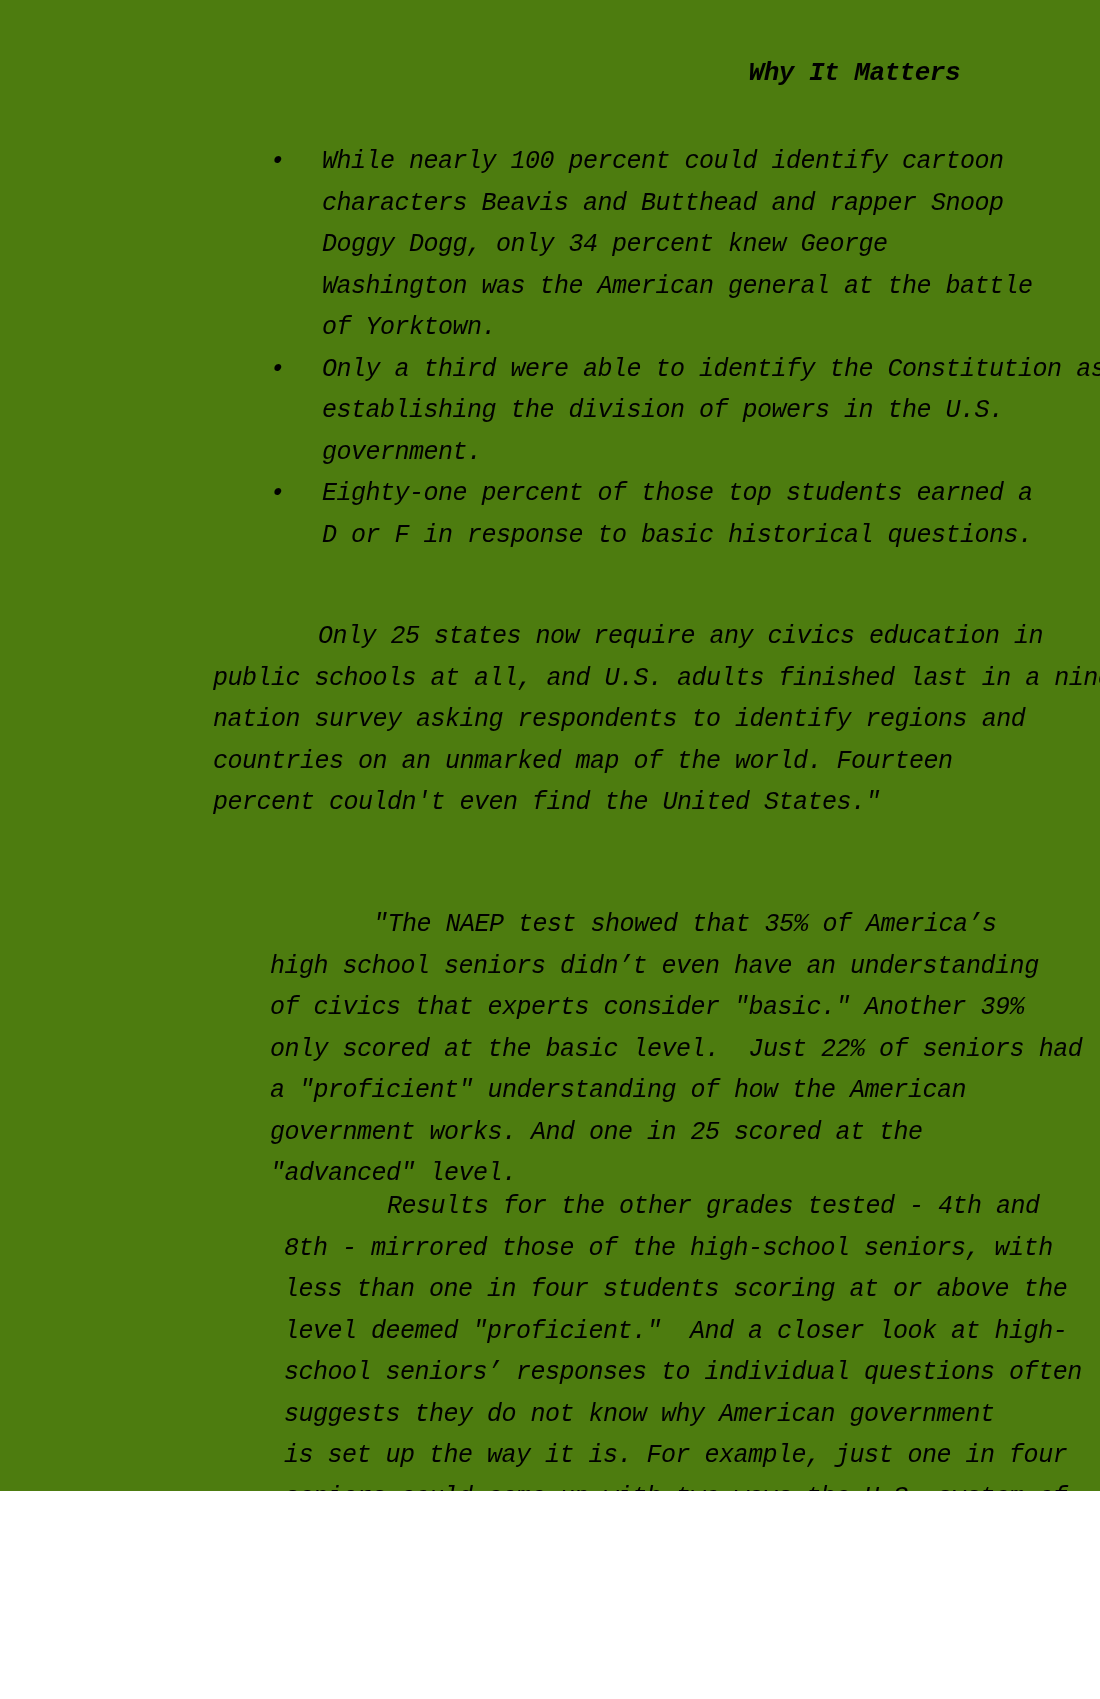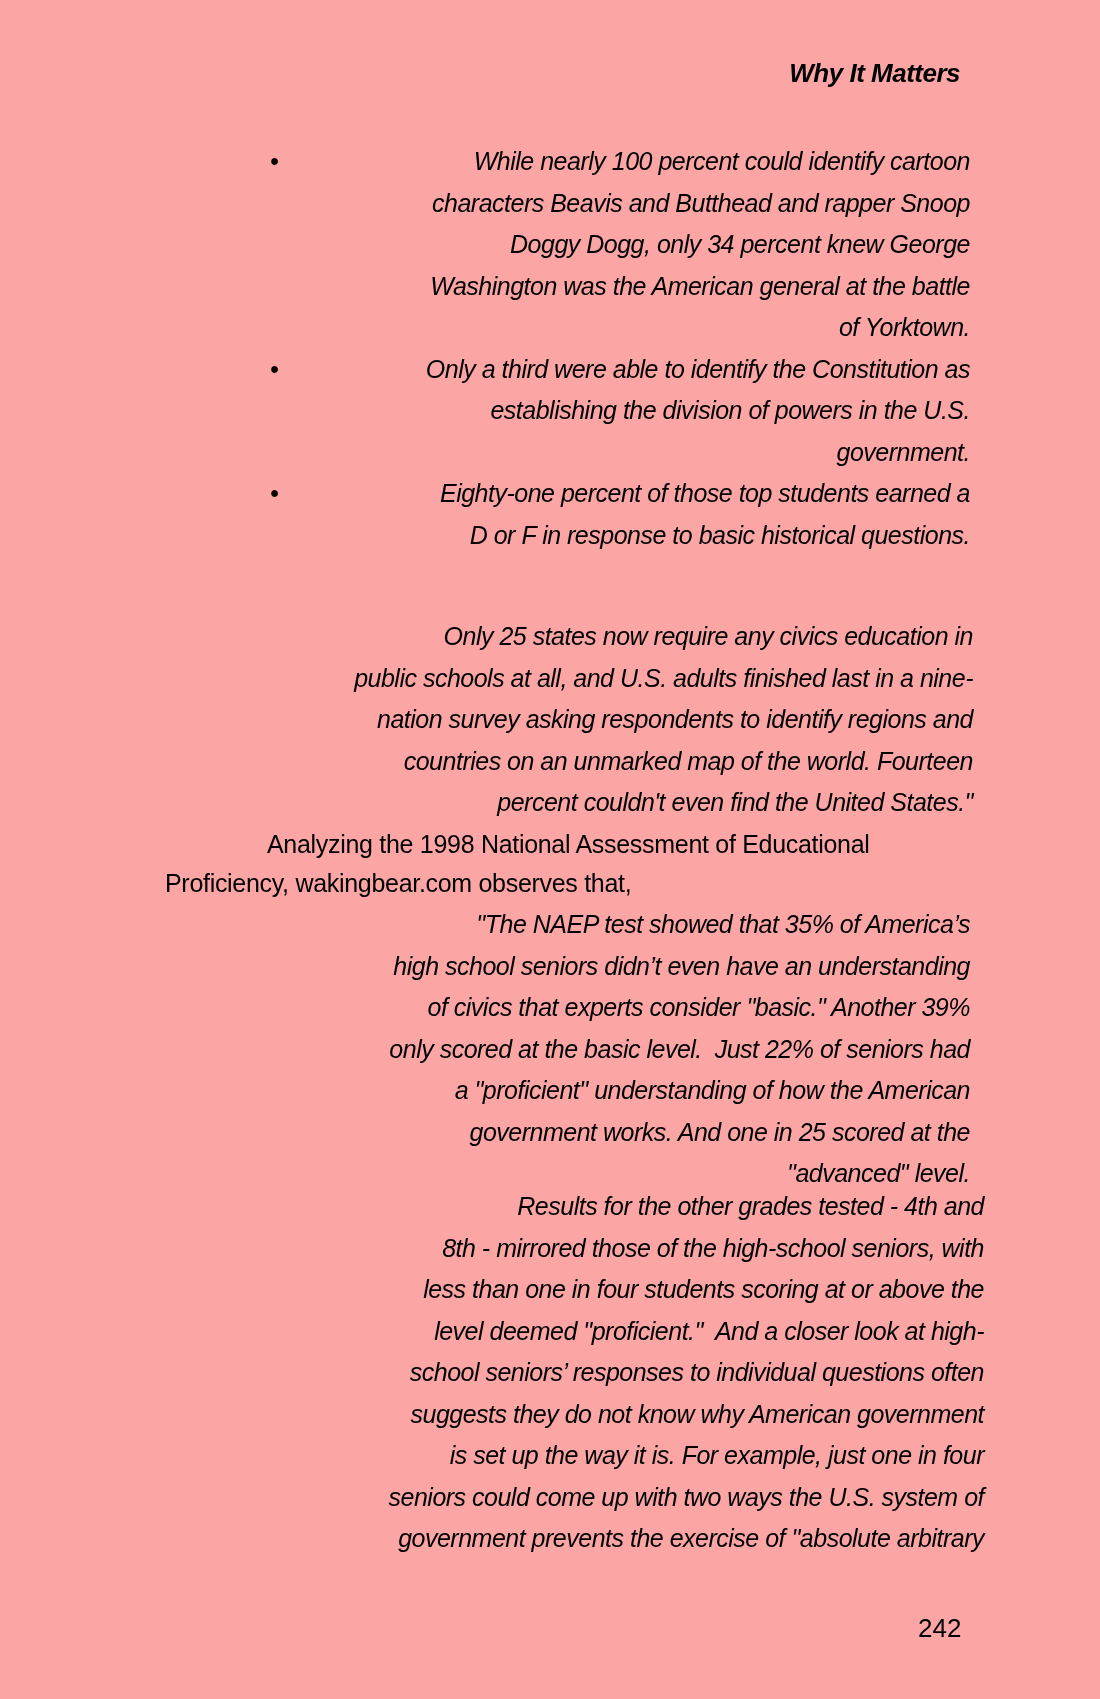--- a/index.html
+++ b/index.html
@@ -3,43 +3,42 @@
 <meta charset="utf-8">
 <style>
   html, body {
     margin: 0;
     padding: 0;
     background: #ffffff;
   }
   .page {
     position: relative;
     width: 1100px;
-    height: 1699px;
-    background: #fca5a5;
+    height: 1491px;
+    background: #4d7c0f;
     color: #000000;
-    font-family: Liberation Sans, sans-serif;
+    font-family: Liberation Mono, monospace;
     overflow: hidden;
   }
   .running-header {
     position: absolute;
     top: 58px;
     right: 140px;
     font-size: 26px;
     font-weight: bold;
     font-style: italic;
     letter-spacing: -0.5px;
     white-space: nowrap;
   }
   .ital {
     font-style: italic;
     font-size: 25px;
     letter-spacing: -0.5px;
     line-height: 41.5px;
     white-space: nowrap;
-    text-align: right;
   }
   .roman {
     font-style: normal;
     font-size: 25px;
     letter-spacing: -0.3px;
     line-height: 39px;
     white-space: nowrap;
   }
   .bullet-list {
     position: absolute;
@@ -116,21 +115,20 @@
 
     <div class="bullet-item">
       <span class="bullet-dot ital">•</span>
       <div class="ital">Eighty-one percent of those top students earned a<br>D or F in response to basic historical questions.</div>
     </div>
 
   </div>
 
   <div class="para-civics ital">Only 25 states now require any civics education in<br>public schools at all, and U.S. adults finished last in a nine-<br>nation survey asking respondents to identify regions and<br>countries on an unmarked map of the world. Fourteen<br>percent couldn't even find the United States."</div>
 
-  <div class="para-analyzing roman">Analyzing the 1998 National Assessment of Educational<br>Proficiency, wakingbear.com observes that,</div>
 
   <div class="quote-naep ital">"The NAEP test showed that 35% of America’s<br>high school seniors didn’t even have an understanding<br>of civics that experts consider "basic." Another 39%<br>only scored at the basic level.&nbsp; Just 22% of seniors had<br>a "proficient" understanding of how the American<br>government works. And one in 25 scored at the<br>"advanced" level.</div>
 
   <div class="quote-results ital">Results for the other grades tested - 4th and<br>8th - mirrored those of the high-school seniors, with<br>less than one in four students scoring at or above the<br>level deemed "proficient."&nbsp; And a closer look at high-<br>school seniors’ responses to individual questions often<br>suggests they do not know why American government<br>is set up the way it is. For example, just one in four<br>seniors could come up with two ways the U.S. system of<br>government prevents the exercise of "absolute arbitrary</div>
 
   <div class="page-number">242</div>
 
 </div>
 
 </body></html>

